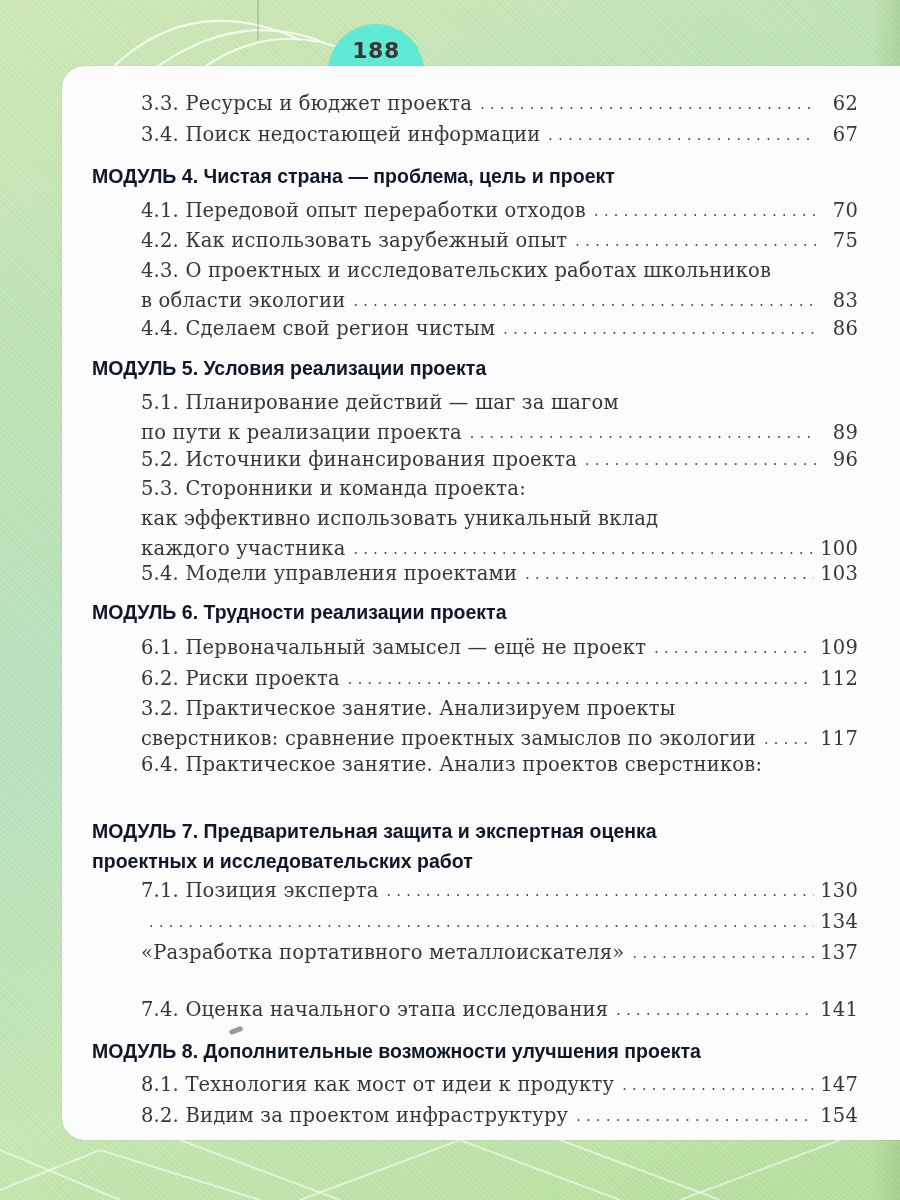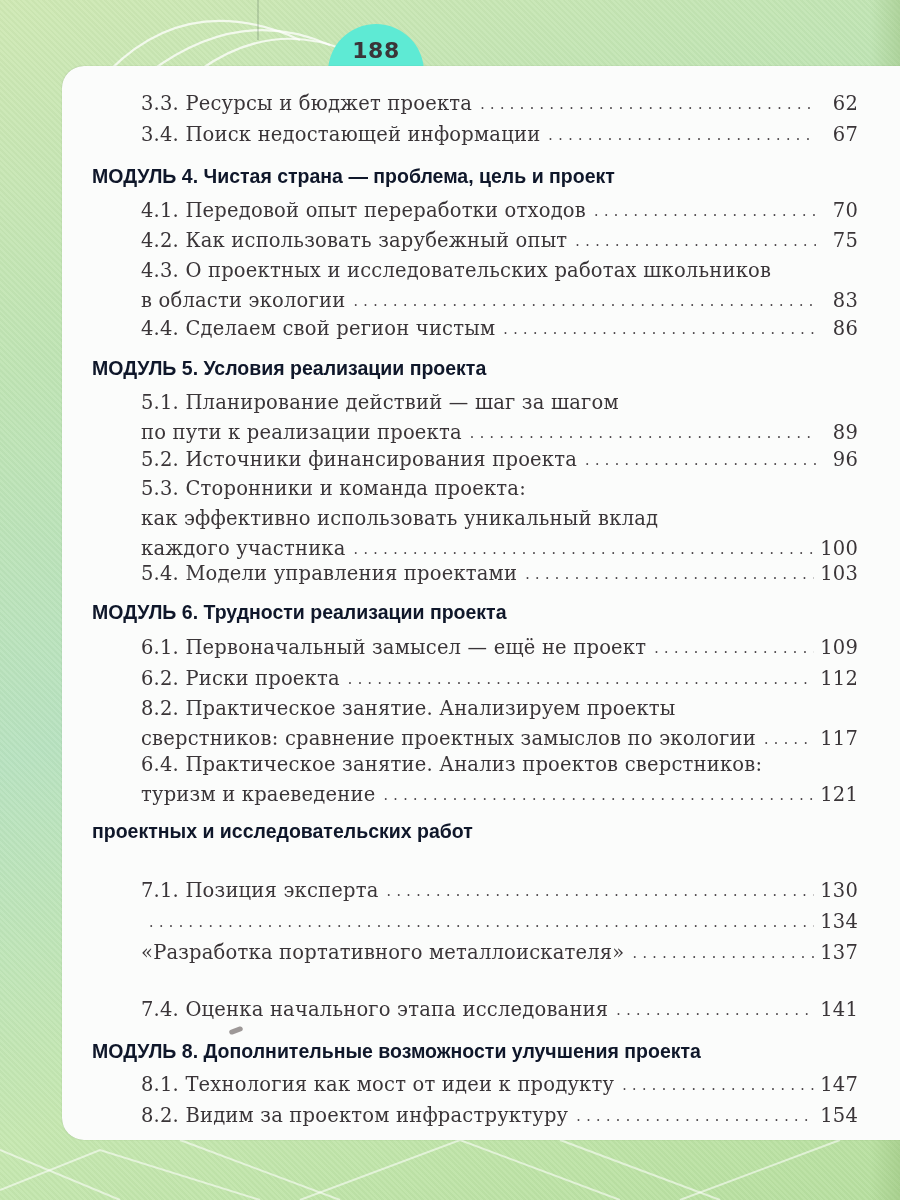--- a/index.html
+++ b/index.html
@@ -254,37 +254,33 @@
       </span>
   </div>
   <div class="entry" style="top:664px">
     <span class="last">
         <span class="text">6.2. Риски проекта</span>
         <span class="leader"></span>
         <span class="page">112</span>
       </span>
   </div>
   <div class="entry" style="top:694px">
-    <span class="line">8.2. Практическое занятие. Анализируем проекты</span>
+    <span class="line">3.2. Практическое занятие. Анализируем проекты</span>
     <span class="last">
         <span class="text">сверстников: сравнение проектных замыслов по экологии</span>
         <span class="leader"></span>
         <span class="page">117</span>
       </span>
   </div>
   <div class="entry" style="top:750px">
     <span class="line">6.4. Практическое занятие. Анализ проектов сверстников:</span>
-    <span class="last">
-        <span class="text">туризм и краеведение</span>
-        <span class="leader"></span>
-        <span class="page">121</span>
-      </span>
   </div>
 
   <div class="module" style="top:816px">
+    <div>МОДУЛЬ 7. Предварительная защита и экспертная оценка</div>
     <div>проектных и исследовательских работ</div>
   </div>
 
   <div class="entry" style="top:876px">
     <span class="last">
         <span class="text">7.1. Позиция эксперта</span>
         <span class="leader"></span>
         <span class="page">130</span>
       </span>
   </div>

